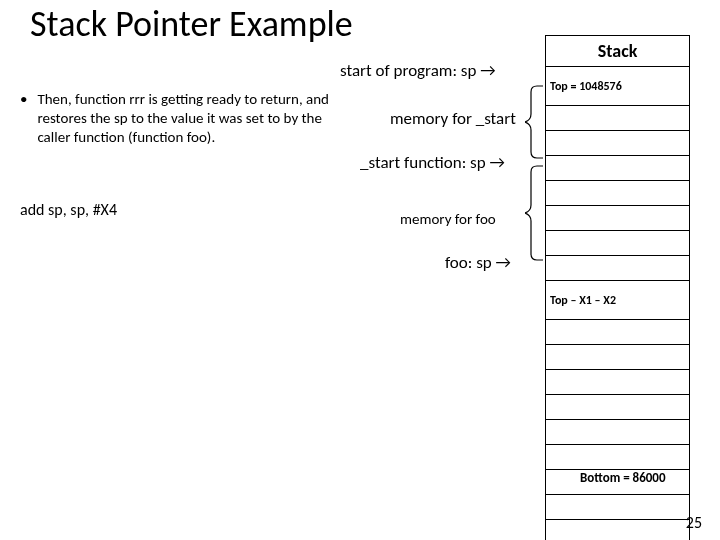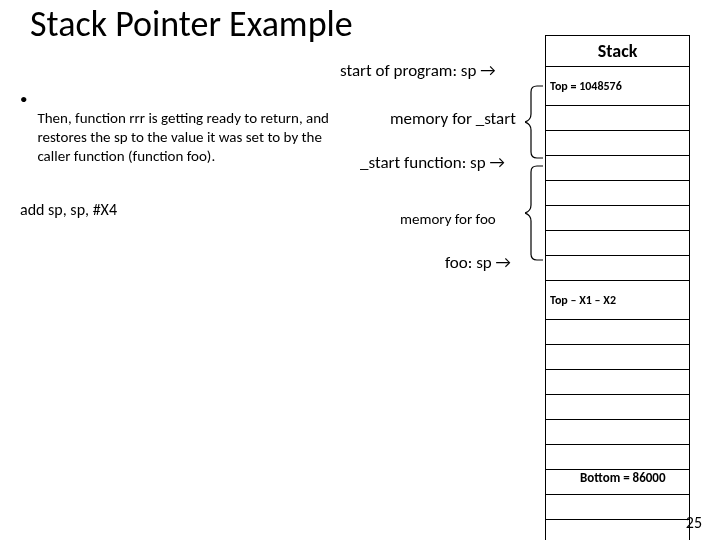--- a/index.html
+++ b/index.html
@@ -34,21 +34,20 @@
   }
   .bullet-block .dot {
     display: inline-block;
     width: 14px;
     vertical-align: top;
   }
   .bullet-block .txt {
     display: inline-block;
     width: 300px;
     vertical-align: top;
-    margin-top: 19px;
   }
   .label-mem-start {
     position: absolute;
     top: 108px;
     left: 390px;
     font-size: 17px;
   }
   .label-start-func {
     position: absolute;
     top: 152px;

